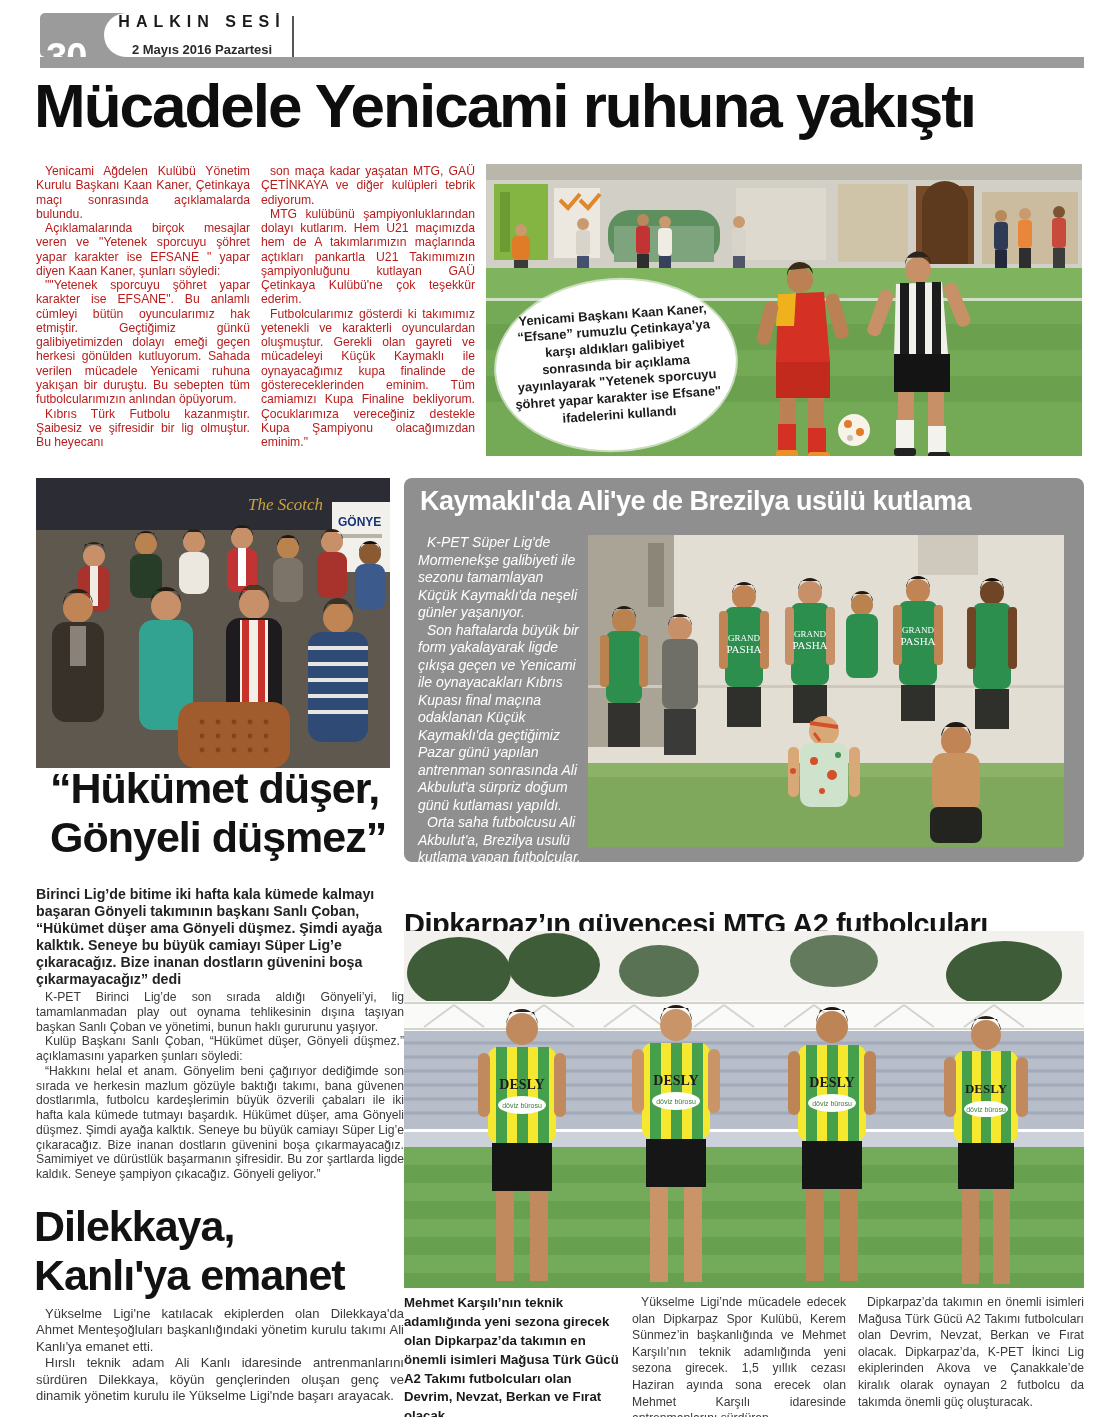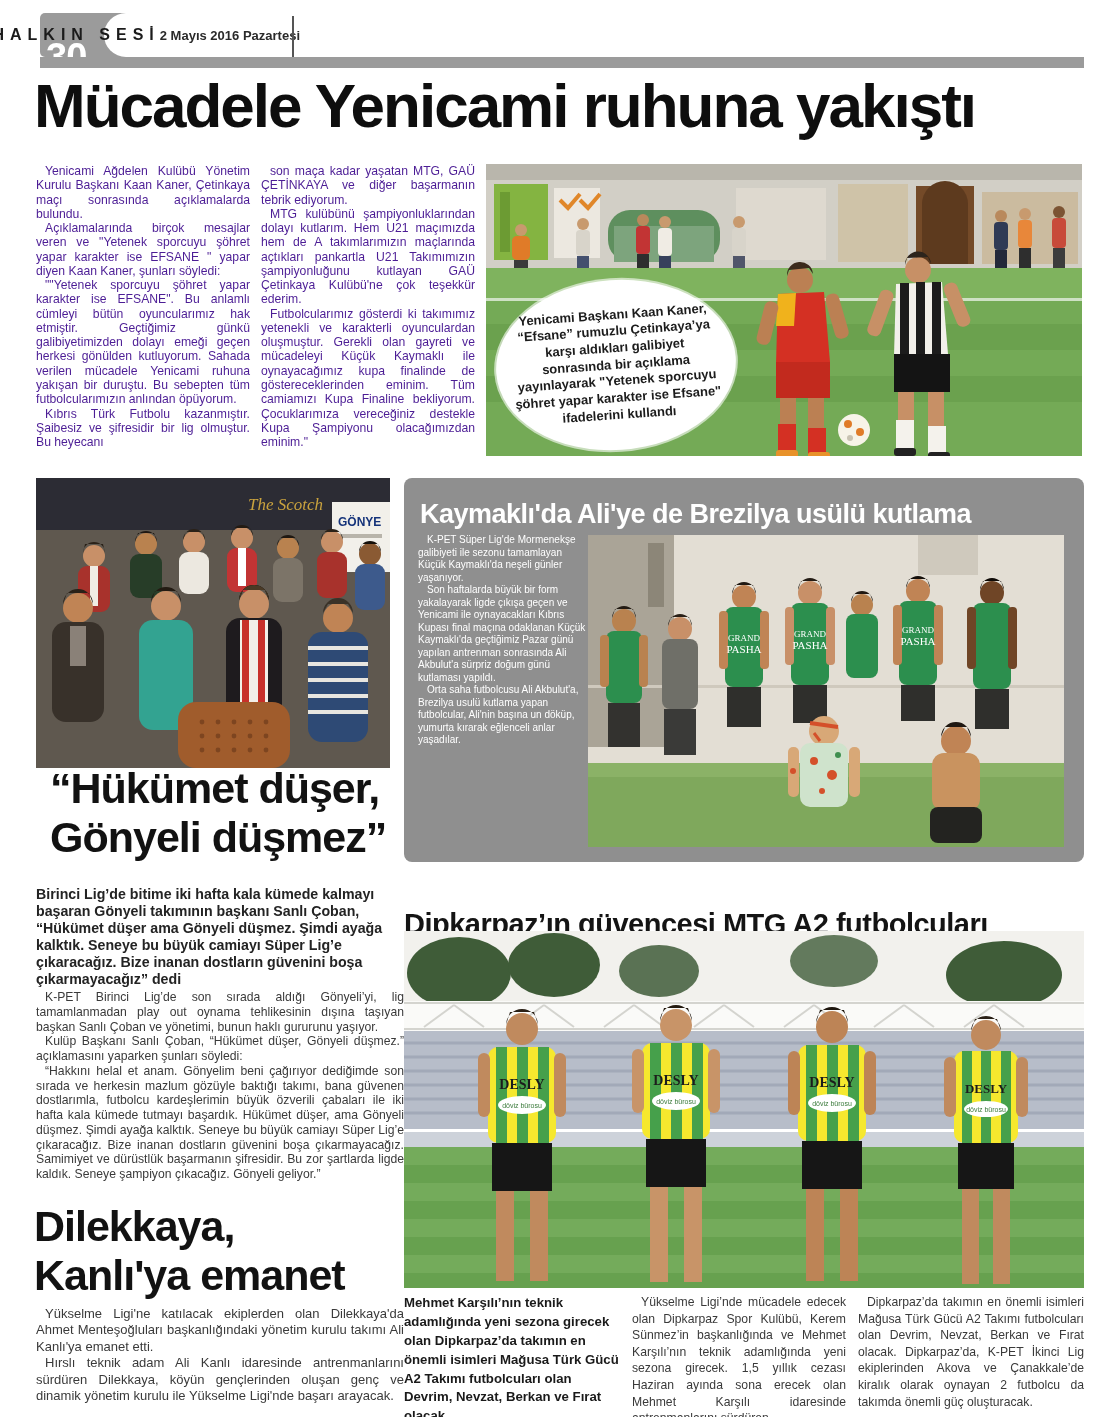--- a/index.html
+++ b/index.html
@@ -10,58 +10,58 @@
     font-family:"Liberation Sans",sans-serif;
     overflow:hidden;
     color:#222;
   }
   .abs{position:absolute;}
 
   
   #hdr-gray{left:40px;top:13px;width:258px;height:44px;background:#9b9b9b;border-radius:5px;}
   #hdr-num{left:46px;top:14px;font-size:38px;font-weight:bold;color:#fff;letter-spacing:-1px;line-height:1;margin-top:24px;}
   #hdr-pill{left:104px;top:13px;width:196px;height:44px;background:#fff;border-radius:24px 0 0 24px;
-    display:flex;flex-direction:row;align-items:center;justify-content:flex-end;}
+    display:flex;flex-direction:column;align-items:center;justify-content:flex-end;gap:11px;}
   #hdr-mast{font-size:16px;font-weight:bold;letter-spacing:6px;color:#1b1b1b;white-space:nowrap;}
   #hdr-date{font-size:13px;font-weight:bold;color:#2a2a2a;white-space:nowrap;}
   #hdr-divider{left:292px;top:16px;width:2px;height:42px;background:#555;}
   #hdr-strip{left:40px;top:57px;width:1044px;height:11px;background:#9b9b9b;}
 
   
   #lead-headline{left:34px;top:74px;width:1046px;font-size:62px;font-weight:bold;
     letter-spacing:-2px;color:#0e0e0e;line-height:1.02;white-space:nowrap;}
   .big-head{font-weight:bold;color:#121212;letter-spacing:-1px;white-space:pre-line;line-height:1.13;}
   #gonyeli-headline{left:50px;top:764px;font-size:43px;}
   #dilekkaya-headline{left:34px;top:1202px;font-size:43px;}
   #kaymakli-headline{font-size:27px;font-weight:bold;color:#ffffff;letter-spacing:-0.5px;white-space:nowrap;}
   #dipkarpaz-headline{left:404px;top:884px;width:680px;font-size:29px;font-weight:bold;color:#141414;letter-spacing:-0.5px;white-space:nowrap;margin-top:24px;}
 
   
   .news p{margin:0;text-indent:9px;}
-  .a1col{top:164px;width:214px;font-size:12.2px;line-height:1.17;text-align:justify;color:#4c1d95;}
+  .a1col{top:164px;width:214px;font-size:12.2px;line-height:1.17;text-align:justify;color:#b91c1c;}
   #a1col1{left:36px;}
   #a1col2{left:261px;}
   #standfirst{left:36px;top:886px;width:368px;font-size:14.2px;font-weight:bold;line-height:1.2;color:#232323;}
   #gonyeli-body{left:36px;top:990px;width:368px;font-size:12.2px;line-height:1.21;text-align:justify;color:#3a3a3a;}
   #dilekkaya-body{left:36px;top:1306px;width:368px;font-size:13px;line-height:1.26;text-align:justify;color:#3a3a3a;}
-  #kaymakli-text{font-size:10px;line-height:1.25;color:#ffffff;}
+  #kaymakli-text{font-size:14px;line-height:1.25;color:#ffffff;font-style:italic;}
   .botcol{top:1294px;}
   #botcol1{left:404px;width:216px;font-size:13.2px;font-weight:bold;line-height:1.43;color:#1a1a1a;}
   #botcol2{left:632px;width:214px;font-size:12.2px;line-height:1.36;text-align:justify;color:#3a3a3a;}
   #botcol3{left:858px;width:226px;font-size:12.2px;line-height:1.36;text-align:justify;color:#3a3a3a;}
 
   
   #match-photo{left:486px;top:164px;width:596px;height:292px;}
   #callout{left:10px;top:116px;width:240px;height:170px;background:#ffffff;border-radius:50%;
     display:flex;align-items:center;justify-content:center;text-align:center;
     font-weight:bold;font-size:13px;line-height:1.28;color:#1c1c1c;
     transform:rotate(-4deg);padding:8px 16px;box-sizing:border-box;box-shadow:0 0 0 2px rgba(255,255,255,.6);}
   #group-photo{left:36px;top:478px;width:354px;height:290px;}
   #gray-panel{left:404px;top:478px;width:680px;height:384px;background:#8f8f8f;border-radius:8px;}
-  #kaymakli-headline{left:16px;top:21px;}
+  #kaymakli-headline{left:16px;top:8px;}
   #kaymakli-text{left:14px;top:56px;width:168px;}
   #green-photo{left:184px;top:57px;width:476px;height:312px;}
   #desly-photo{left:404px;top:931px;width:604px;height:357px;}
   svg{display:block;}
 </style>
 </head>
 <body>
 
 <div class="abs" id="hdr-gray"></div>
 <div class="abs" id="hdr-num">30</div>
@@ -74,21 +74,21 @@
 
 <div class="abs" id="lead-headline">Mücadele Yenicami ruhuna yakıştı</div>
 
 <div class="abs news a1col" id="a1col1">
   <p>Yenicami Ağdelen Kulübü Yönetim Kurulu Başkanı Kaan Kaner, Çetinkaya maçı sonrasında açıklamalarda bulundu.</p>
   <p>Açıklamalarında birçok mesajlar veren ve "Yetenek sporcuyu şöhret yapar karakter ise EFSANE " yapar diyen Kaan Kaner, şunları söyledi:</p>
   <p>""Yetenek sporcuyu şöhret yapar karakter ise EFSANE". Bu anlamlı cümleyi bütün oyuncularımız hak etmiştir. Geçtiğimiz günkü galibiyetimizden dolayı emeği geçen herkesi gönülden kutluyorum. Sahada verilen mücadele Yenicami ruhuna yakışan bir duruştu. Bu sebepten tüm futbolcularımızın anlından öpüyorum.</p>
   <p>Kıbrıs Türk Futbolu kazanmıştır. Şaibesiz ve şifresidir bir lig olmuştur. Bu heyecanı</p>
 </div>
 <div class="abs news a1col" id="a1col2">
-  <p>son maça kadar yaşatan MTG, GAÜ ÇETİNKAYA ve diğer başarmanın tebrik ediyorum.</p>
+  <p>son maça kadar yaşatan MTG, GAÜ ÇETİNKAYA ve diğer kulüpleri tebrik ediyorum.</p>
   <p>MTG kulübünü şampiyonluklarından dolayı kutlarım. Hem U21 maçımızda hem de A takımlarımızın maçlarında açtıkları pankartla U21 Takımımızın şampiyonluğunu kutlayan GAÜ Çetinkaya Kulübü'ne çok teşekkür ederim.</p>
   <p>Futbolcularımız gösterdi ki takımımız yetenekli ve karakterli oyunculardan oluşmuştur. Gerekli olan gayreti ve mücadeleyi Küçük Kaymaklı ile oynayacağımız kupa finalinde de göstereceklerinden eminim. Tüm camiamızı Kupa Finaline bekliyorum. Çocuklarımıza vereceğiniz destekle Kupa Şampiyonu olacağımızdan eminim."</p>
 </div>
 
 <div class="abs" id="match-photo">
   <svg width="596" height="292" viewBox="0 0 596 292">
     <rect width="596" height="292" fill="#d2cfc6"></rect>
     <rect width="596" height="16" fill="#b9b6ac"></rect>
 
     <rect x="8" y="20" width="54" height="76" fill="#84b441"></rect>

